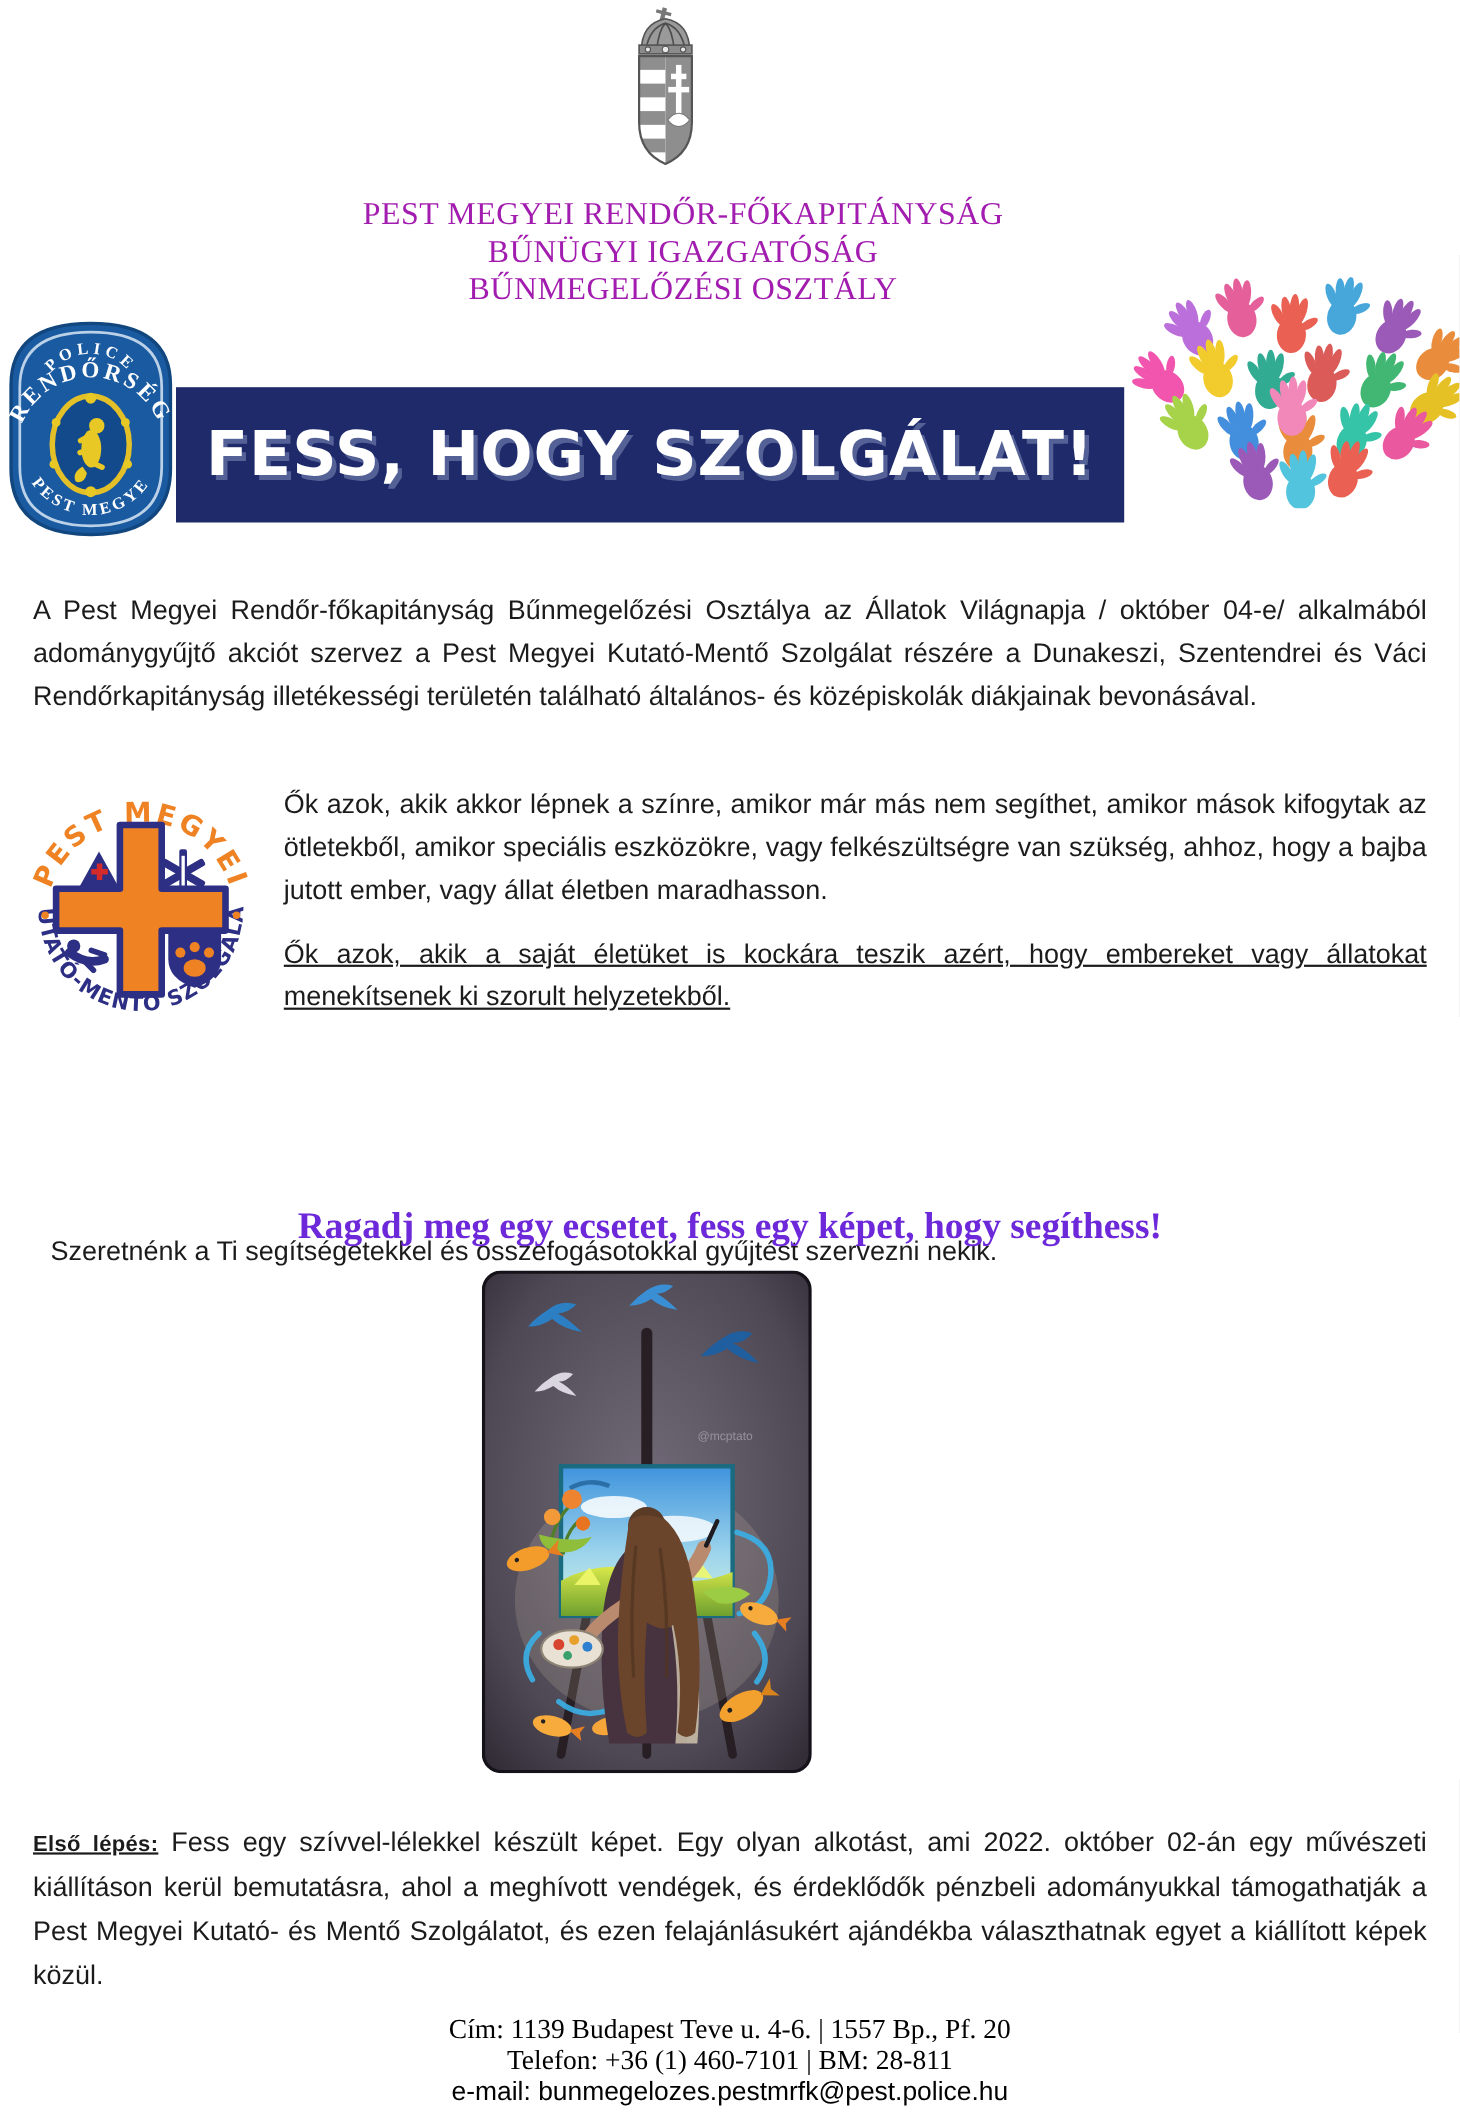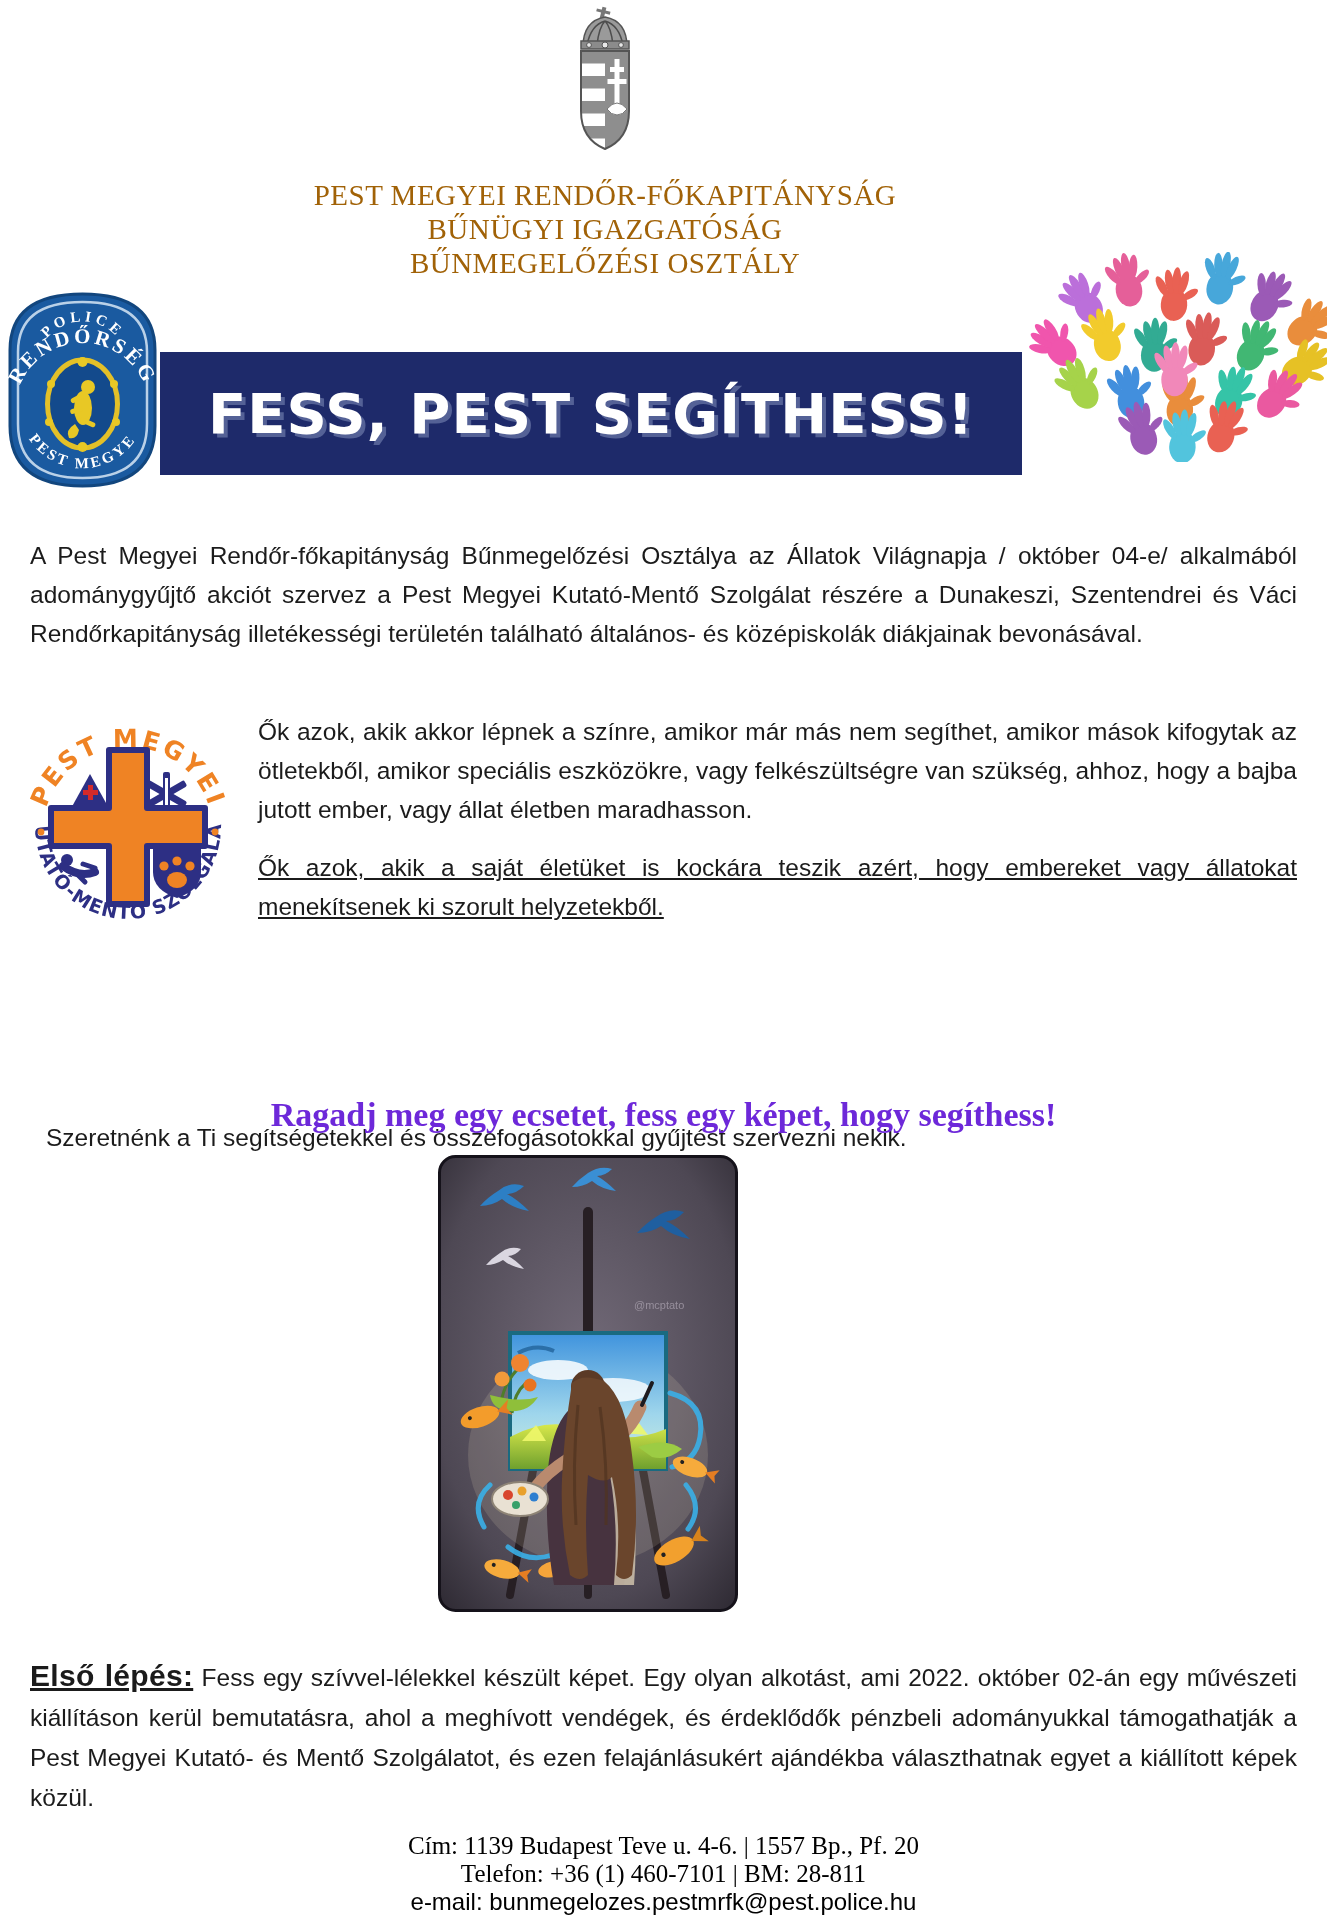--- a/index.html
+++ b/index.html
@@ -1,23 +1,23 @@
 <!DOCTYPE html>
 <html lang="hu"><head>
 <meta charset="utf-8">
 <style>
   html,body{margin:0;padding:0;background:#e8e8e8;}
   .page{position:relative;width:1327px;height:1920px;background:#ffffff;margin:0 auto;
         font-family:"Liberation Sans",sans-serif;color:#1c1c1c;overflow:hidden;}
 
   
   .crest{position:absolute;left:567px;top:5px;width:76px;height:148px;}
-  .org-header{position:absolute;left:0;top:178px;width:1210px;text-align:center;
+  .org-header{position:absolute;left:16px;top:178px;width:1210px;text-align:center;
               font-family:"Liberation Serif",serif;font-size:29px;line-height:34px;
-              letter-spacing:.5px;color:#a16207;}
+              letter-spacing:.5px;color:#a21caf;}
 
   
   .police-badge{position:absolute;left:4px;top:288px;width:157px;height:204px;}
   .banner{position:absolute;left:160px;top:352px;width:862px;height:123px;
           background:#1e2a6a;display:flex;align-items:center;justify-content:center;}
   .banner-text{font-family:"DejaVu Sans",sans-serif;font-weight:bold;font-size:56px;
                color:#ffffff;letter-spacing:1px;white-space:nowrap;
                text-shadow:4px 4px 0 rgba(130,142,185,.55);}
   .heart{position:absolute;left:1022px;top:252px;width:305px;height:210px;}
 
@@ -26,21 +26,21 @@
   .p-full{left:30px;width:1267px;}
   .p-indent{left:258px;width:1039px;}
   .rescue-logo{position:absolute;left:17px;top:714px;width:222px;height:228px;}
 
   .headline{position:absolute;left:0;top:1096px;width:1327px;text-align:center;
             font-family:"Liberation Serif",serif;font-weight:bold;font-size:34px;color:#6d28d9;}
 
   .artwork{position:absolute;left:438px;top:1155px;width:300px;height:457px;}
 
   .first-step{top:1656px;line-height:40px;}
-  .lead{font-weight:bold;font-size:30px;text-decoration:underline;letter-spacing:.3px;}
+  .lead{font-weight:bold;font-size:20px;text-decoration:underline;letter-spacing:.3px;}
 
   .footer{position:absolute;left:0;top:1832px;width:1327px;text-align:center;
           font-family:"Liberation Serif",serif;font-size:25px;line-height:28px;color:#000000;}
   .footer .email{font-family:"Liberation Sans",sans-serif;font-size:24px;}
 
   svg text{user-select:none;}
 </style>
 </head>
 <body>
 
@@ -114,21 +114,21 @@
       <ellipse cx="79" cy="120" rx="9" ry="17"></ellipse>
       <circle cx="84" cy="99" r="7"></circle>
       <rect x="66" y="108" width="14" height="5" rx="2.5" transform="rotate(-28 73 110)"></rect>
       <rect x="66" y="120" width="13" height="5" rx="2.5" transform="rotate(-16 72 122)"></rect>
       <rect x="76" y="132" width="16" height="5" rx="2.5" transform="rotate(24 84 134)"></rect>
       <path d="M 71 136 q -10 6 -6 14 q 8 2 10 -8 Z"></path>
     </g>
   </svg>
 
   <div class="banner">
-    <span class="banner-text">FESS, PEST SEGÍTHESS!</span>
+    <span class="banner-text">FESS, HOGY SZOLGÁLAT!</span>
   </div>
 
   <svg class="heart" viewBox="0 0 300 205">
     <defs>
       <g id="hand">
         <ellipse cx="0" cy="7" rx="13" ry="16"></ellipse>
         <ellipse cx="-13" cy="-10" rx="4.2" ry="11" transform="rotate(-32 -13 -10)"></ellipse>
         <ellipse cx="-6" cy="-15" rx="4.2" ry="12" transform="rotate(-13 -6 -15)"></ellipse>
         <ellipse cx="1" cy="-17" rx="4.2" ry="13"></ellipse>
         <ellipse cx="8" cy="-15" rx="4.2" ry="12" transform="rotate(13 8 -15)"></ellipse>

